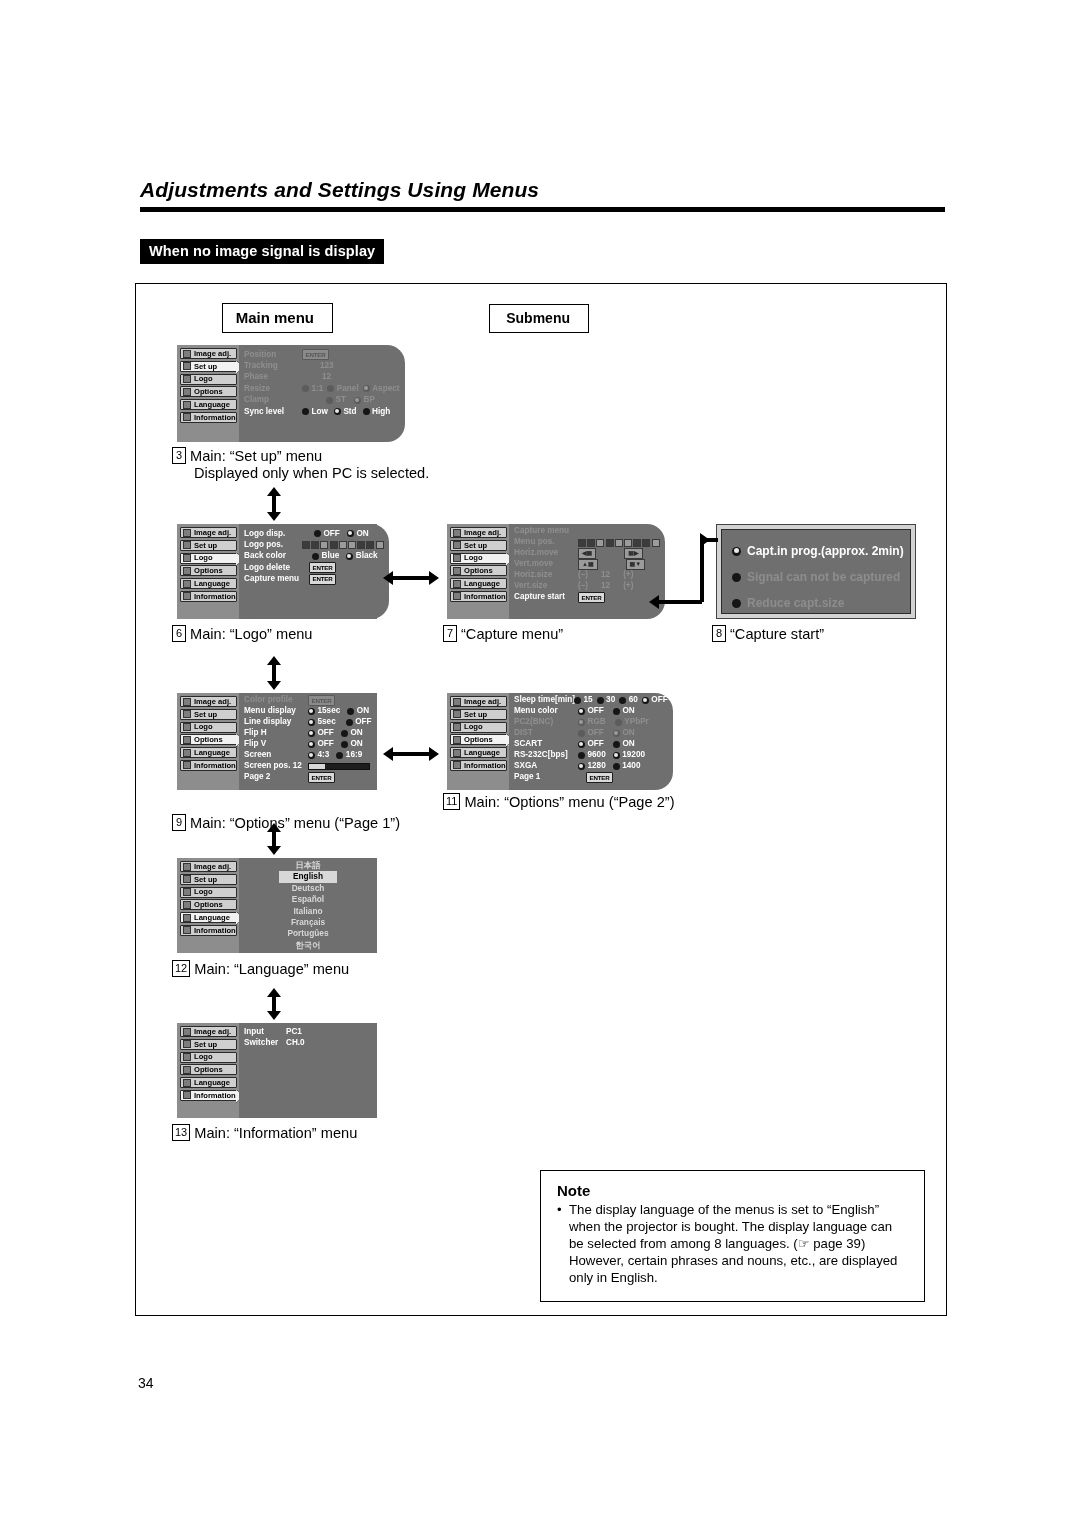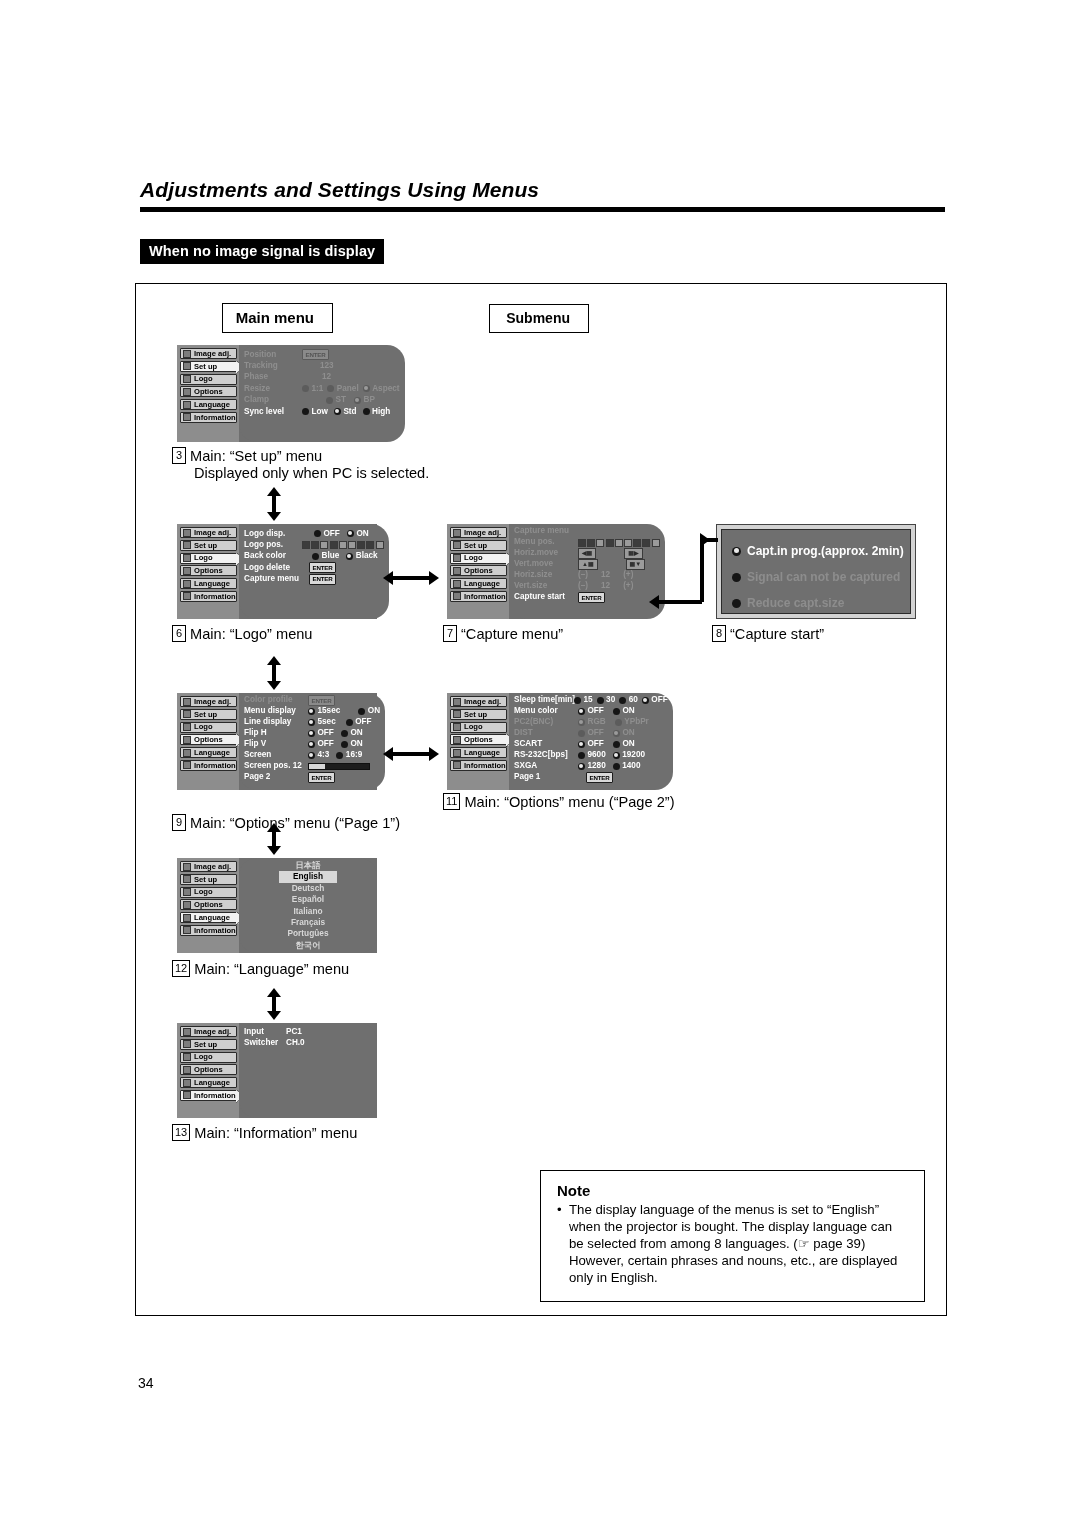--- a/index.html
+++ b/index.html
@@ -721,21 +721,21 @@
         <span>Information</span>
       </div>
   </div>
   <div class="right-col" style="padding-top:2px">
     <div class="row dim" style="height:11px">
         <span class="lbl wide">Color profile</span>
         <span class="enter dim">ENTER</span>
       </div>
     <div class="row" style="height:11px">
         <span class="lbl wide">Menu display</span>
-        <span class="vals" style="gap:18px">
+        <span class="vals" style="gap:7px">
       <span class="opt">
             <i class="dot on"></i>
             <span>15sec</span>
           </span>
       <span class="opt">
             <i class="dot"></i>
             <span>ON</span>
           </span>
     </span>
       </div>

